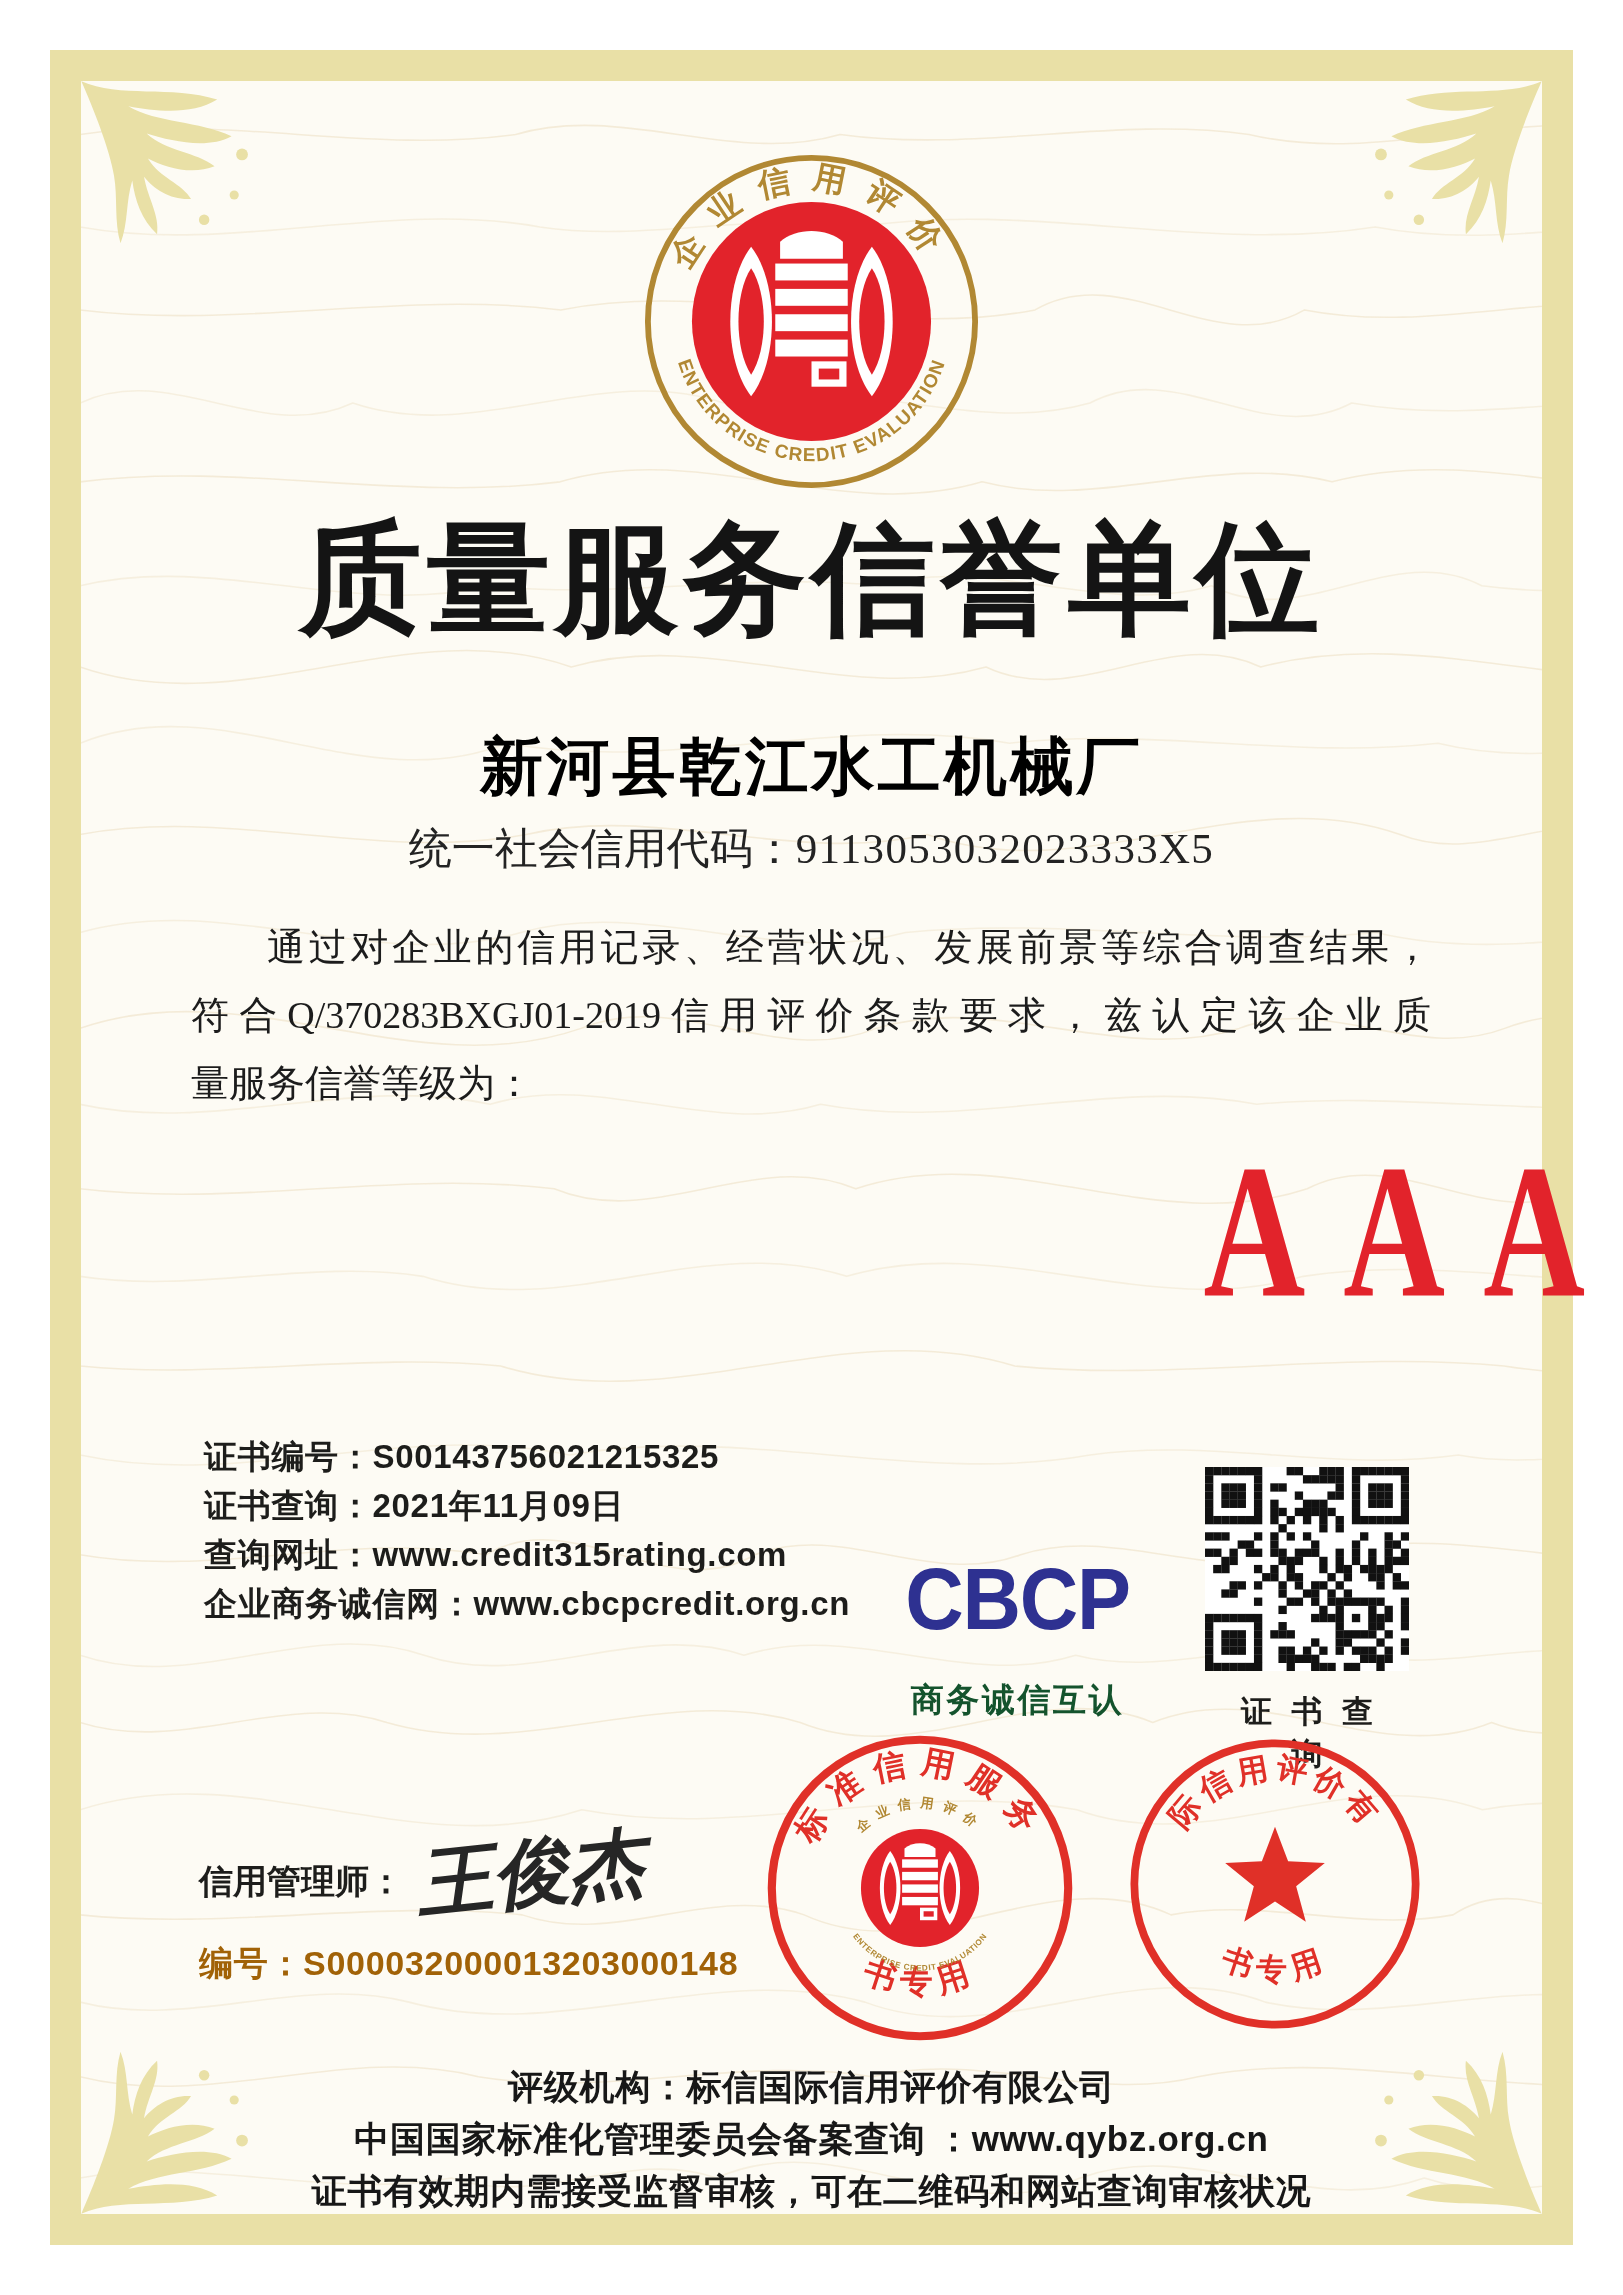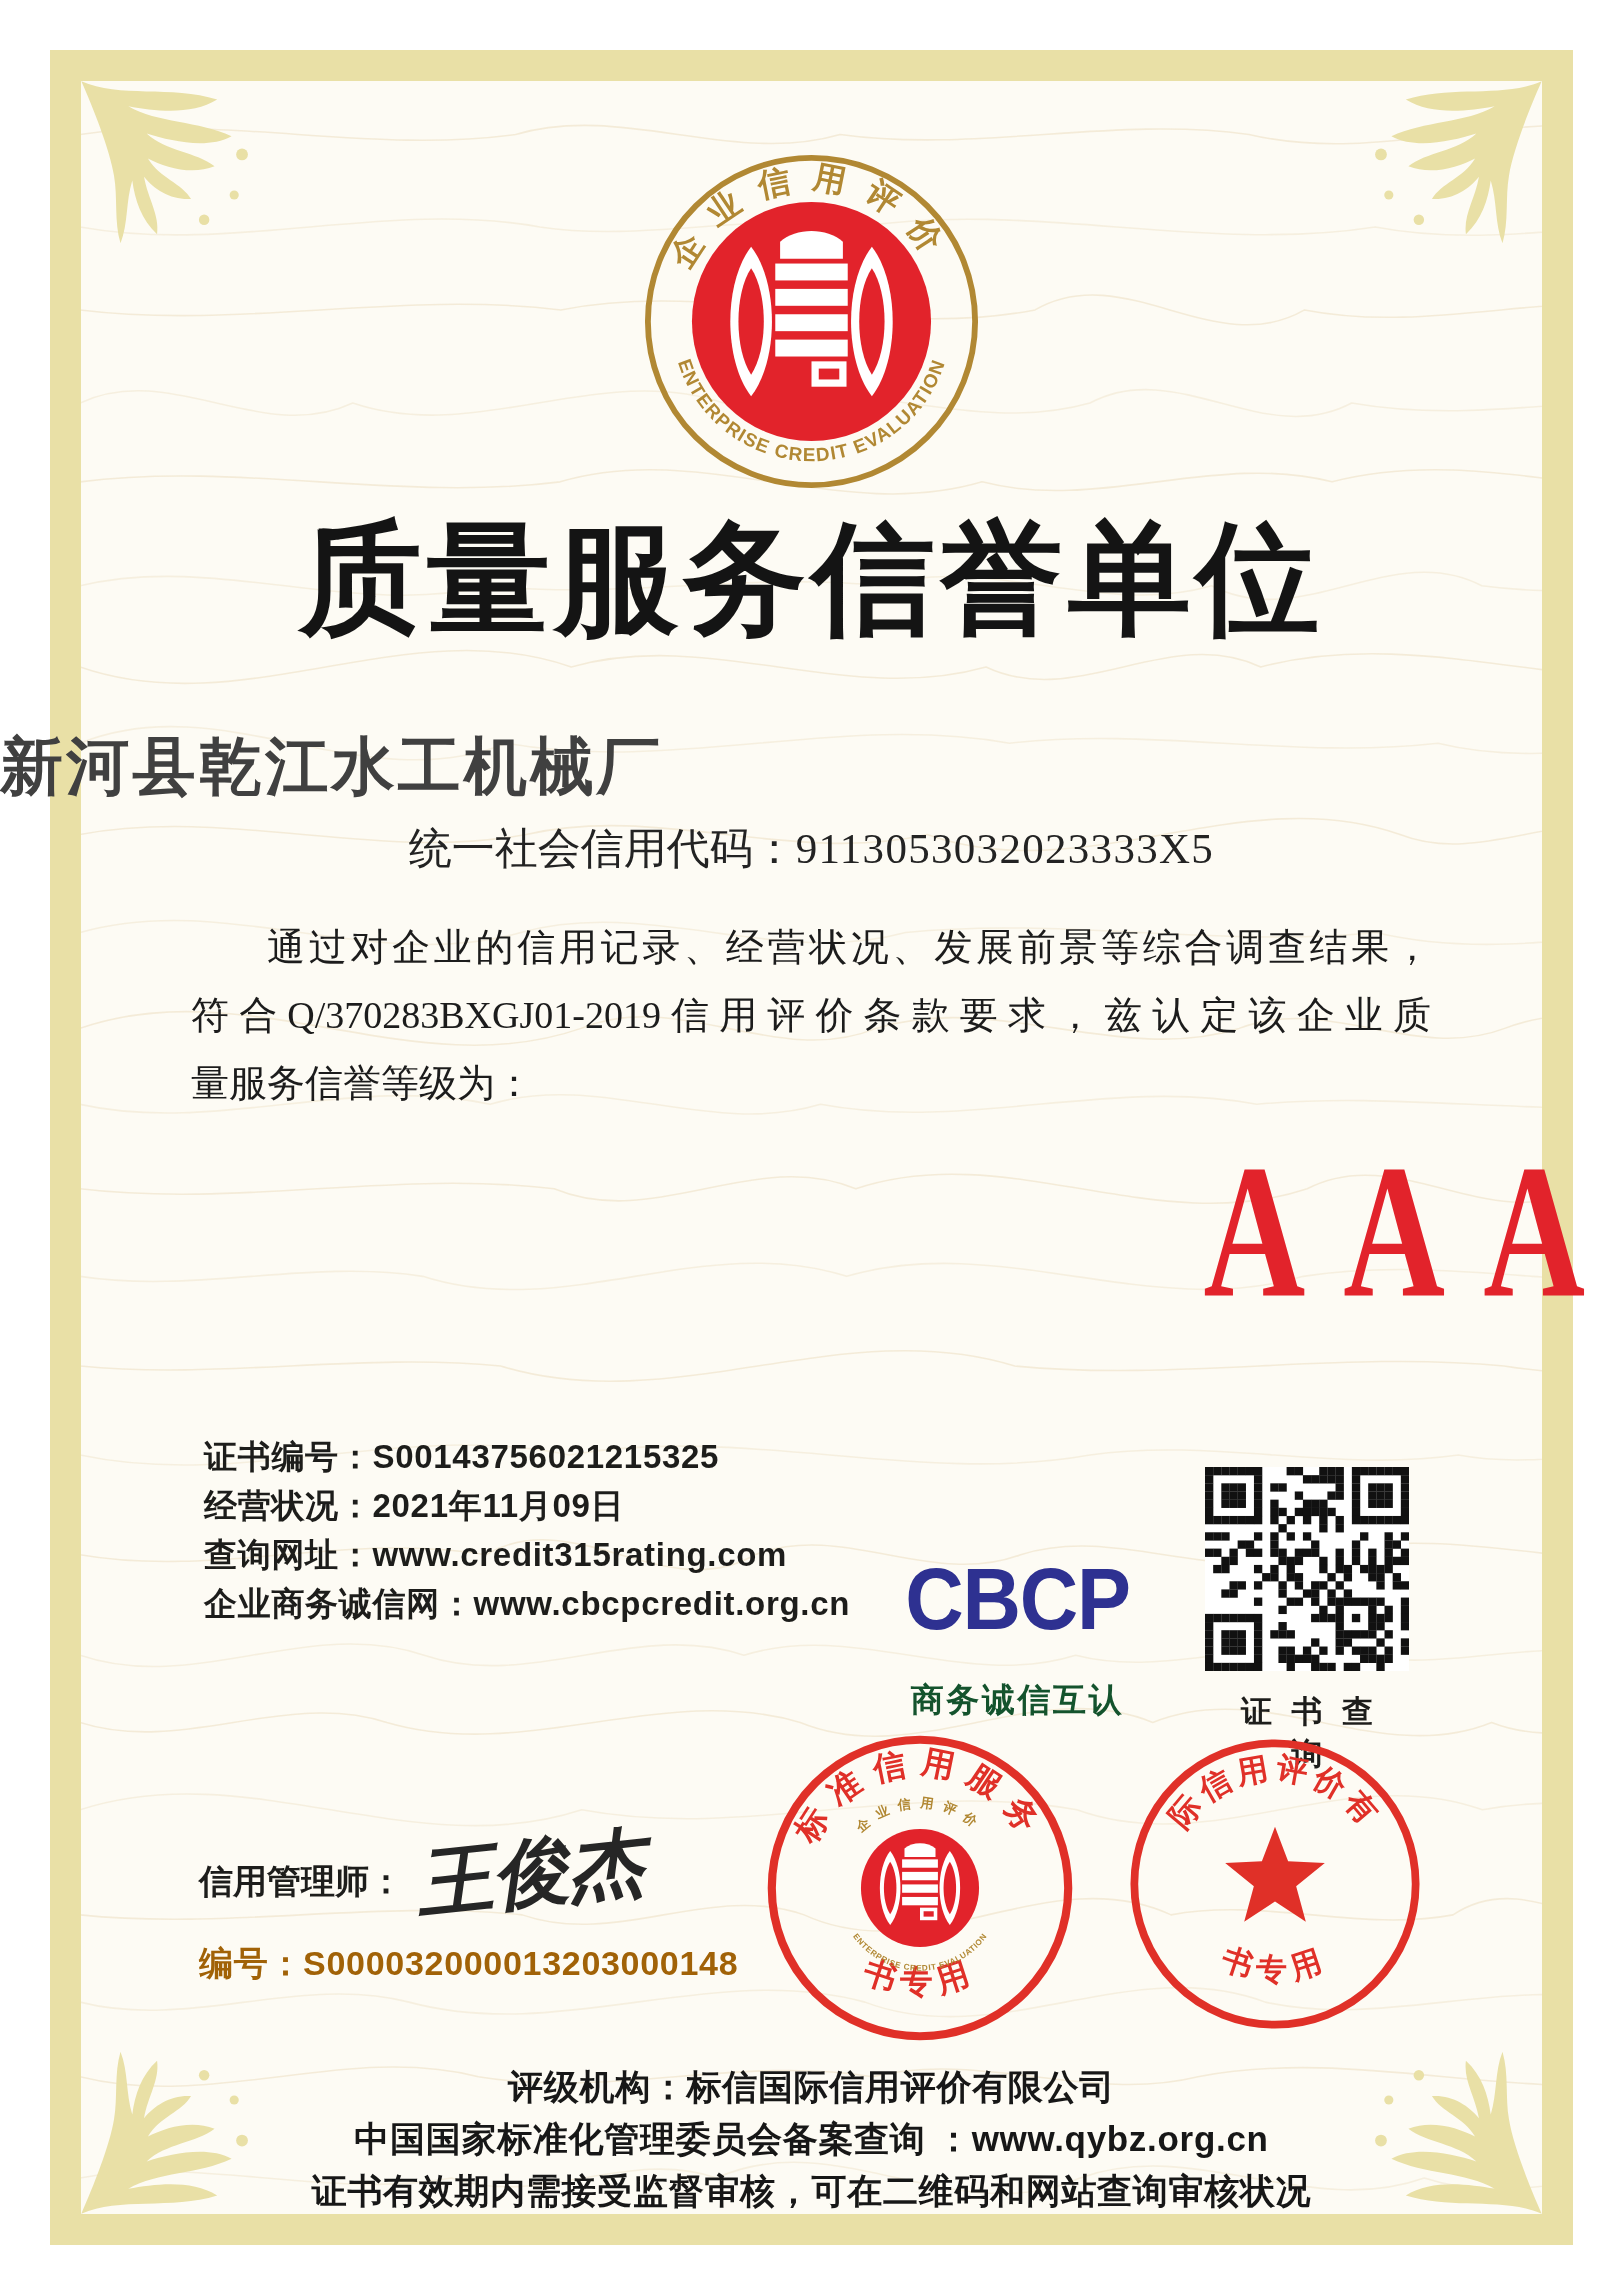--- a/index.html
+++ b/index.html
@@ -19,22 +19,22 @@
   .corner.br{right:80px; bottom:80px; transform:scale(-1,-1);}
   
   .badge{position:absolute; left:644px; top:154px; width:335px; height:335px;}
   
   .title{
     position:absolute; left:0; right:0; top:518px; text-align:center;
     font-family:"Liberation Serif", serif; font-weight:900; font-size:123px;
     letter-spacing:5.2px; color:#141414; line-height:1;
   }
   .company{
-    position:absolute; left:0; right:0; top:735px; text-align:left;
-    font-weight:800; font-size:63px; letter-spacing:3.3px; color:#404040; line-height:1;
+    position:absolute; left:0; right:0; top:735px; text-align:center;
+    font-weight:800; font-size:63px; letter-spacing:3.3px; color:#000000; line-height:1;
   }
   .code-line{
     position:absolute; left:0; right:0; top:823px; text-align:center;
     font-size:43px; color:#232323; line-height:1.2;
   }
   .code-line .code-value{font-family:"Liberation Serif", serif; letter-spacing:1.3px;}
   
   .bodytext{
     position:absolute; left:191px; width:1240px; top:913px;
     font-family:"Liberation Serif", serif; font-size:38px; line-height:68px; color:#1c1c1c;
@@ -192,21 +192,21 @@
     <div class="jline">符合Q/370283BXGJ01-2019信用评价条款要求，兹认定该企业质</div>
     <div class="line-last">量服务信誉等级为：</div>
   </div>
 
   <div class="rating-wrap">
     <span class="rating">AAA</span>
   </div>
 
   <div class="details">
     <div class="detail-row"><span>证书编号：</span><span class="dvalue">S00143756021215325</span></div>
-    <div class="detail-row"><span>经营状况：</span><span class="dvalue">2021年11月09日</span></div>
+    <div class="detail-row"><span>证书查询：</span><span class="dvalue">2021年11月09日</span></div>
     <div class="detail-row"><span>查询网址：</span><span class="dvalue">www.credit315rating.com</span></div>
     <div class="detail-row"><span>企业商务诚信网：</span><span class="dvalue">www.cbcpcredit.org.cn</span></div>
   </div>
 
   <div class="cbcp-block">
     <div class="cbcp-logo">CBCP</div>
     <div class="cbcp-caption">商务诚信互认</div>
   </div>
 
   <div class="qr-block">

